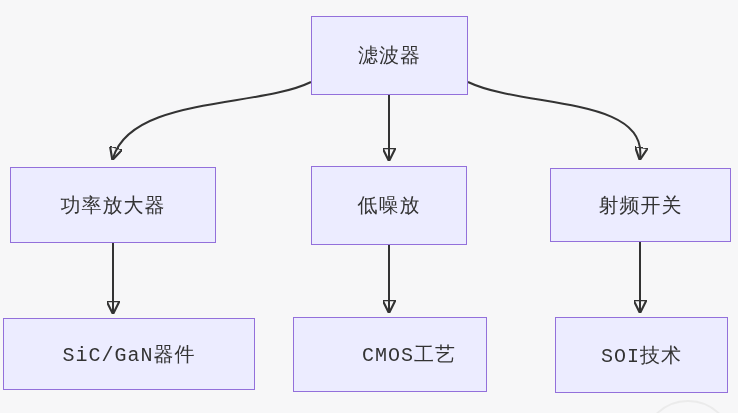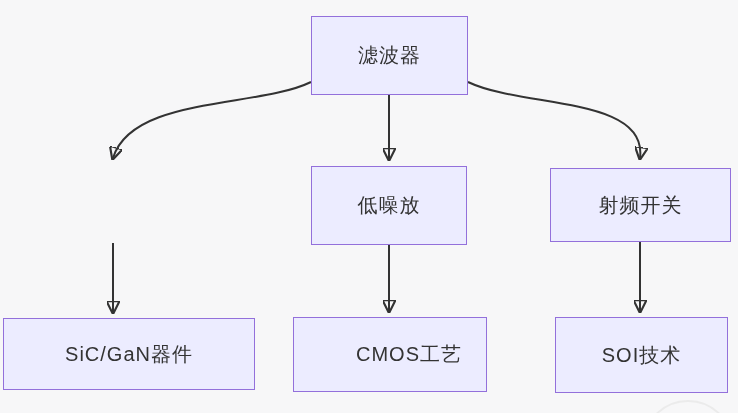--- a/index.html
+++ b/index.html
@@ -22,20 +22,21 @@
   svg.edges path{fill:none;stroke:var(--edge);stroke-width:2px;}
   .node{
     position:absolute;
     background:var(--node-fill);
     border:1.5px solid var(--node-border);
     display:flex;align-items:center;justify-content:center;
     color:var(--text);
     font-size:20px;
     letter-spacing:1px;
     white-space:nowrap;
+    font-family:Liberation Mono, monospace;
   }
   .n-filter {left:311px;top:16px; width:157px;height:79px;}
   .n-pa     {left:10px; top:167px;width:206px;height:76px;}
   .n-lna    {left:311px;top:166px;width:156px;height:79px;}
   .n-rf     {left:550px;top:168px;width:181px;height:74px;}
   .n-sic    {left:3px;  top:318px;width:252px;height:72px;}
   .n-cmos   {left:293px;top:317px;width:194px;height:75px;padding-left:38px;}
   .n-soi    {left:555px;top:317px;width:173px;height:76px;}
 </style>
 </head>
@@ -54,20 +55,23 @@
     <path d="M468,82 C522,108 648,96 640,158" marker-end="url(#arrow)"></path>
     <path d="M113,243 L113,312" marker-end="url(#arrow)"></path>
     <path d="M389,245 L389,311" marker-end="url(#arrow)"></path>
     <path d="M640,242 L640,311" marker-end="url(#arrow)"></path>
     <circle cx="688" cy="446" r="45" fill="none" stroke="#EBEBEB" stroke-width="2"></circle>
   </svg>
 
   <div class="node n-filter">
     <span>滤波器</span>
   </div>
+  <div class="node n-pa">
+    <span>功率放大器</span>
+  </div>
   <div class="node n-rf">
     <span>射频开关</span>
   </div>
   <div class="node n-lna">
     <span>低噪放</span>
   </div>
   <div class="node n-sic">
     <span>SiC/GaN器件</span>
   </div>
   <div class="node n-cmos">

